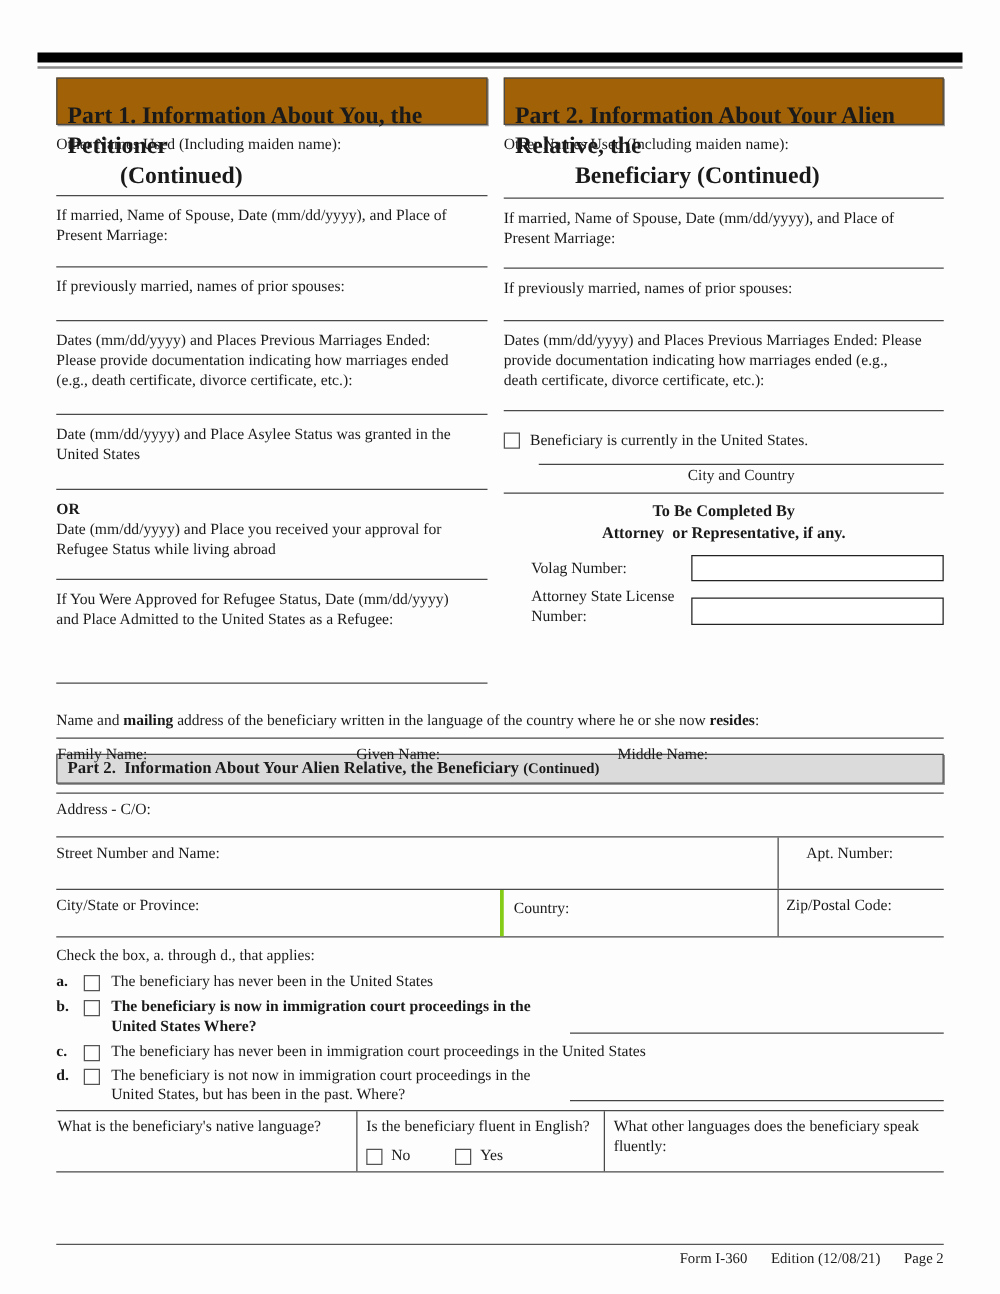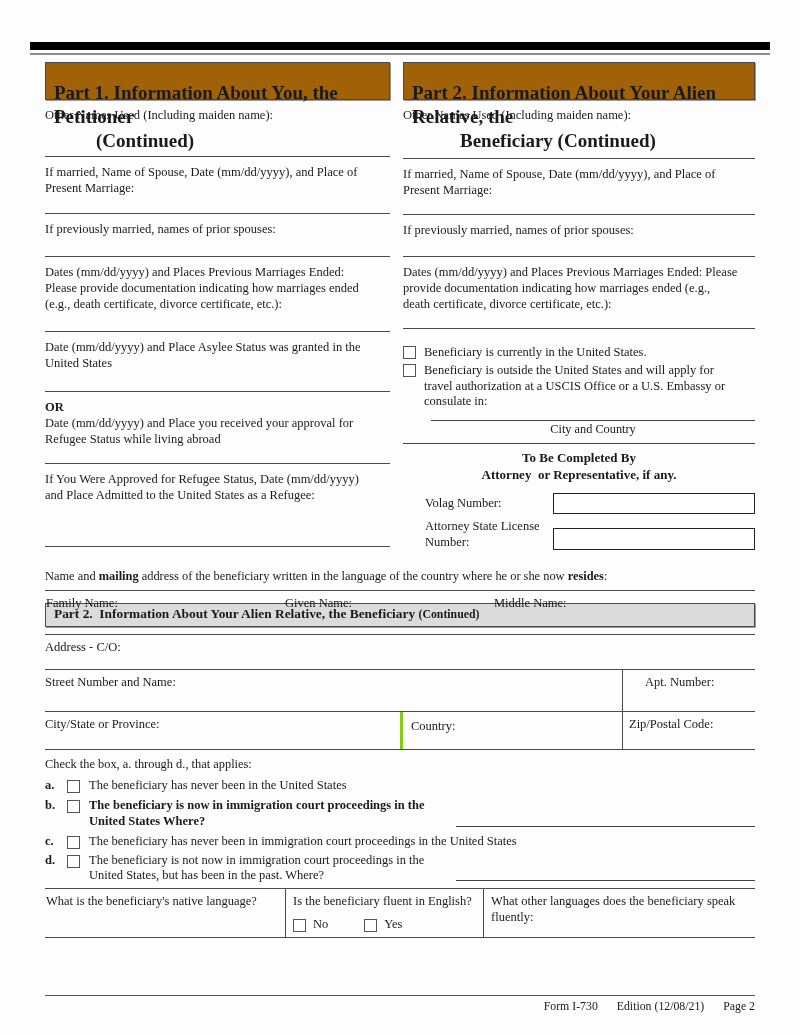--- a/index.html
+++ b/index.html
@@ -164,26 +164,20 @@
         <div class="flabel">Dates (mm/dd/yyyy) and Places Previous Marriages Ended: Please
 provide documentation indicating how marriages ended (e.g.,
 death certificate, divorce certificate, etc.):</div>
         <div></div>
       </div>
 
       <div class="cb-row mt16">
         <div class="cb"></div>
         <div class="cb-label">Beneficiary is currently in the United States.</div>
       </div>
-      <div class="cb-row mt2">
-        <div class="cb"></div>
-        <div class="cb-label">Beneficiary is outside the United States and will apply for
-travel authorization at a USCIS Office or a U.S. Embassy or
-consulate in:</div>
-      </div>
 
       <div class="city-line">
         <span>City and Country</span>
       </div>
 
       <div class="col-sep"></div>
 
       <div class="att-title first">To Be Completed By</div>
       <div class="att-title">Attorney &nbsp;or Representative, if any.</div>
 
@@ -287,17 +281,17 @@
           </div>
         </div>
       </div>
       <div class="lt3">What other languages does the beneficiary speak
 fluently:</div>
     </div>
   </div>
 
   <div class="footer-line"></div>
   <div class="footer-text">
-    <span>Form I-730</span>
+    <span>Form I-360</span>
     <span>Edition  (12/08/21)</span>
     <span>Page 2</span>
   </div>
 </div>
 
 </body></html>

